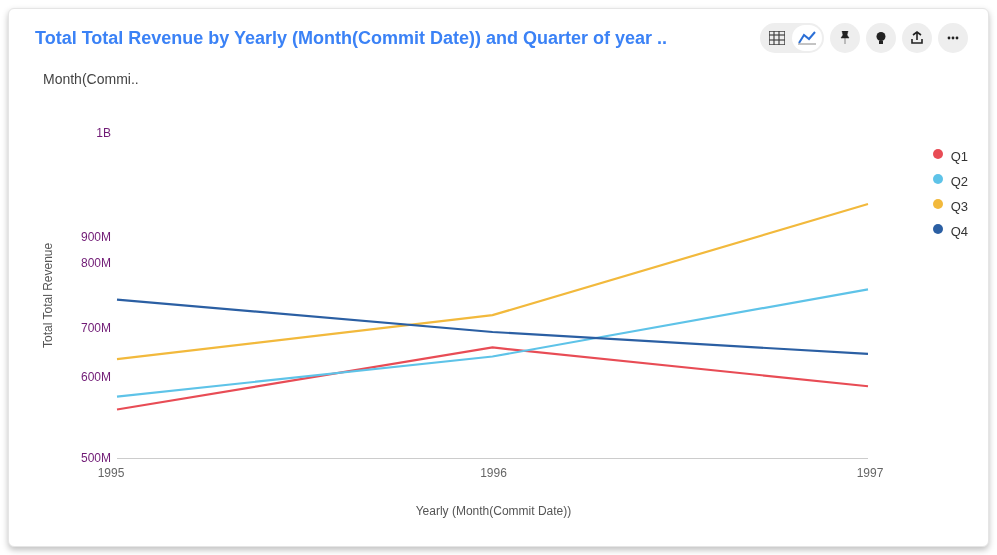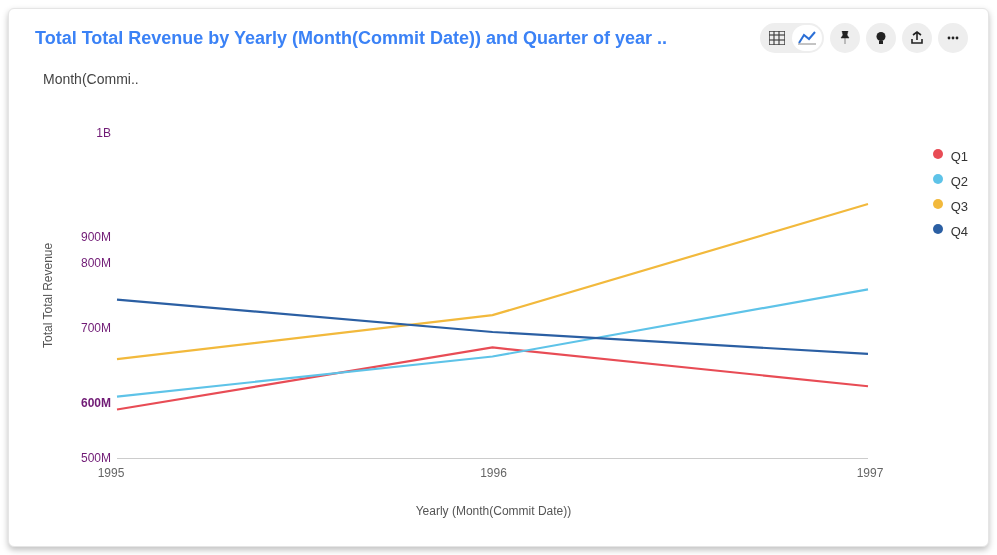--- a/index.html
+++ b/index.html
@@ -86,21 +86,21 @@
 
   <div class="filter-row">
     <span class="filter-label">Month(Commi..</span>
   </div>
 
   <div class="chart-area">
     <div class="ylabel" style="left:6px;top:58%;">Total Total Revenue</div>
 
     <div id="yticks">
         <div class="ytick" style="top: 339px;">500M</div>
-        <div class="ytick" style="top: 284px; font-weight: bold;">600M</div>
+        <div class="ytick" style="top: 258px;">600M</div>
         <div class="ytick" style="top: 209px;">700M</div>
         <div class="ytick" style="top: 144px;">800M</div>
         <div class="ytick" style="top: 85px; margin-top: 33px;">900M</div>
         <div class="ytick" style="top: 14px;">1B</div>
       </div>
     <div id="xticks">
         <div class="xtick" style="left: 76px;">1995</div>
         <div class="xtick" style="left: 458.5px;">1996</div>
         <div class="xtick" style="left: 835px;">1997</div>
       </div>

